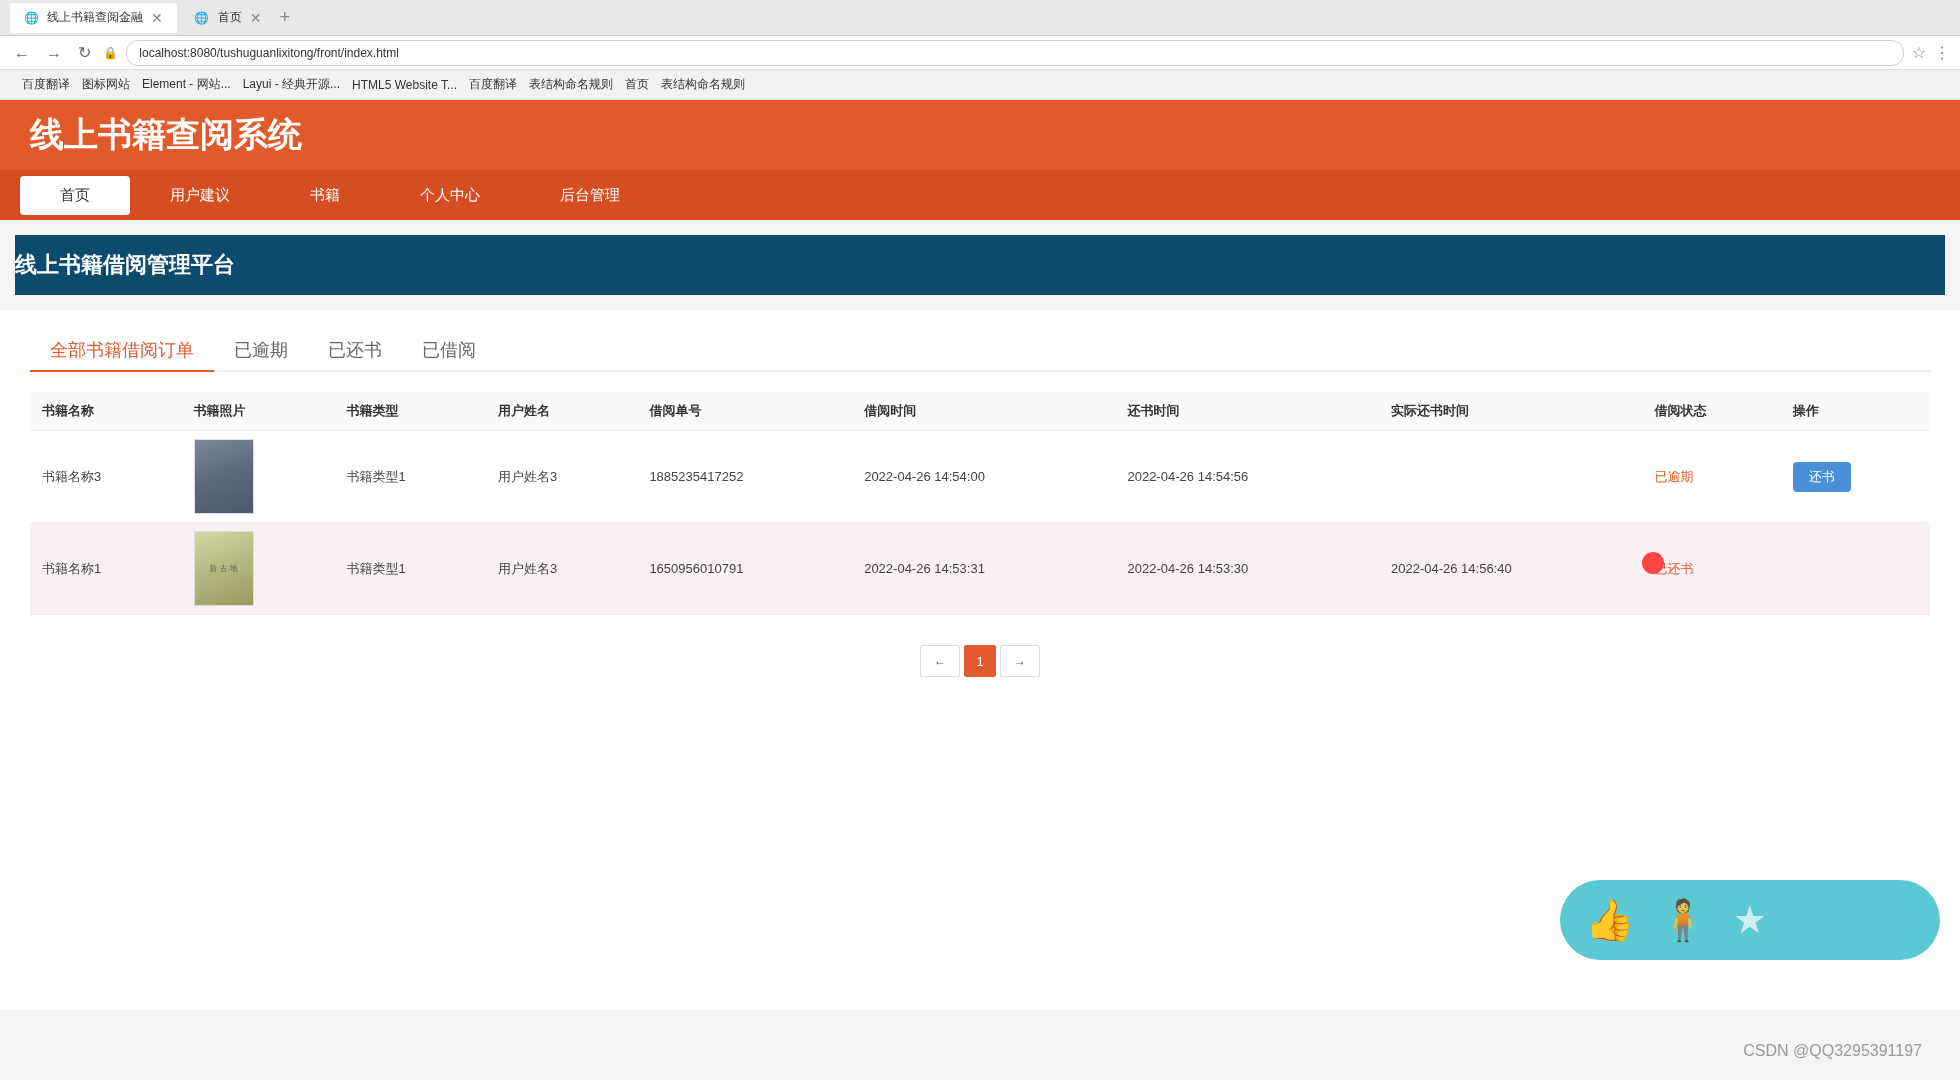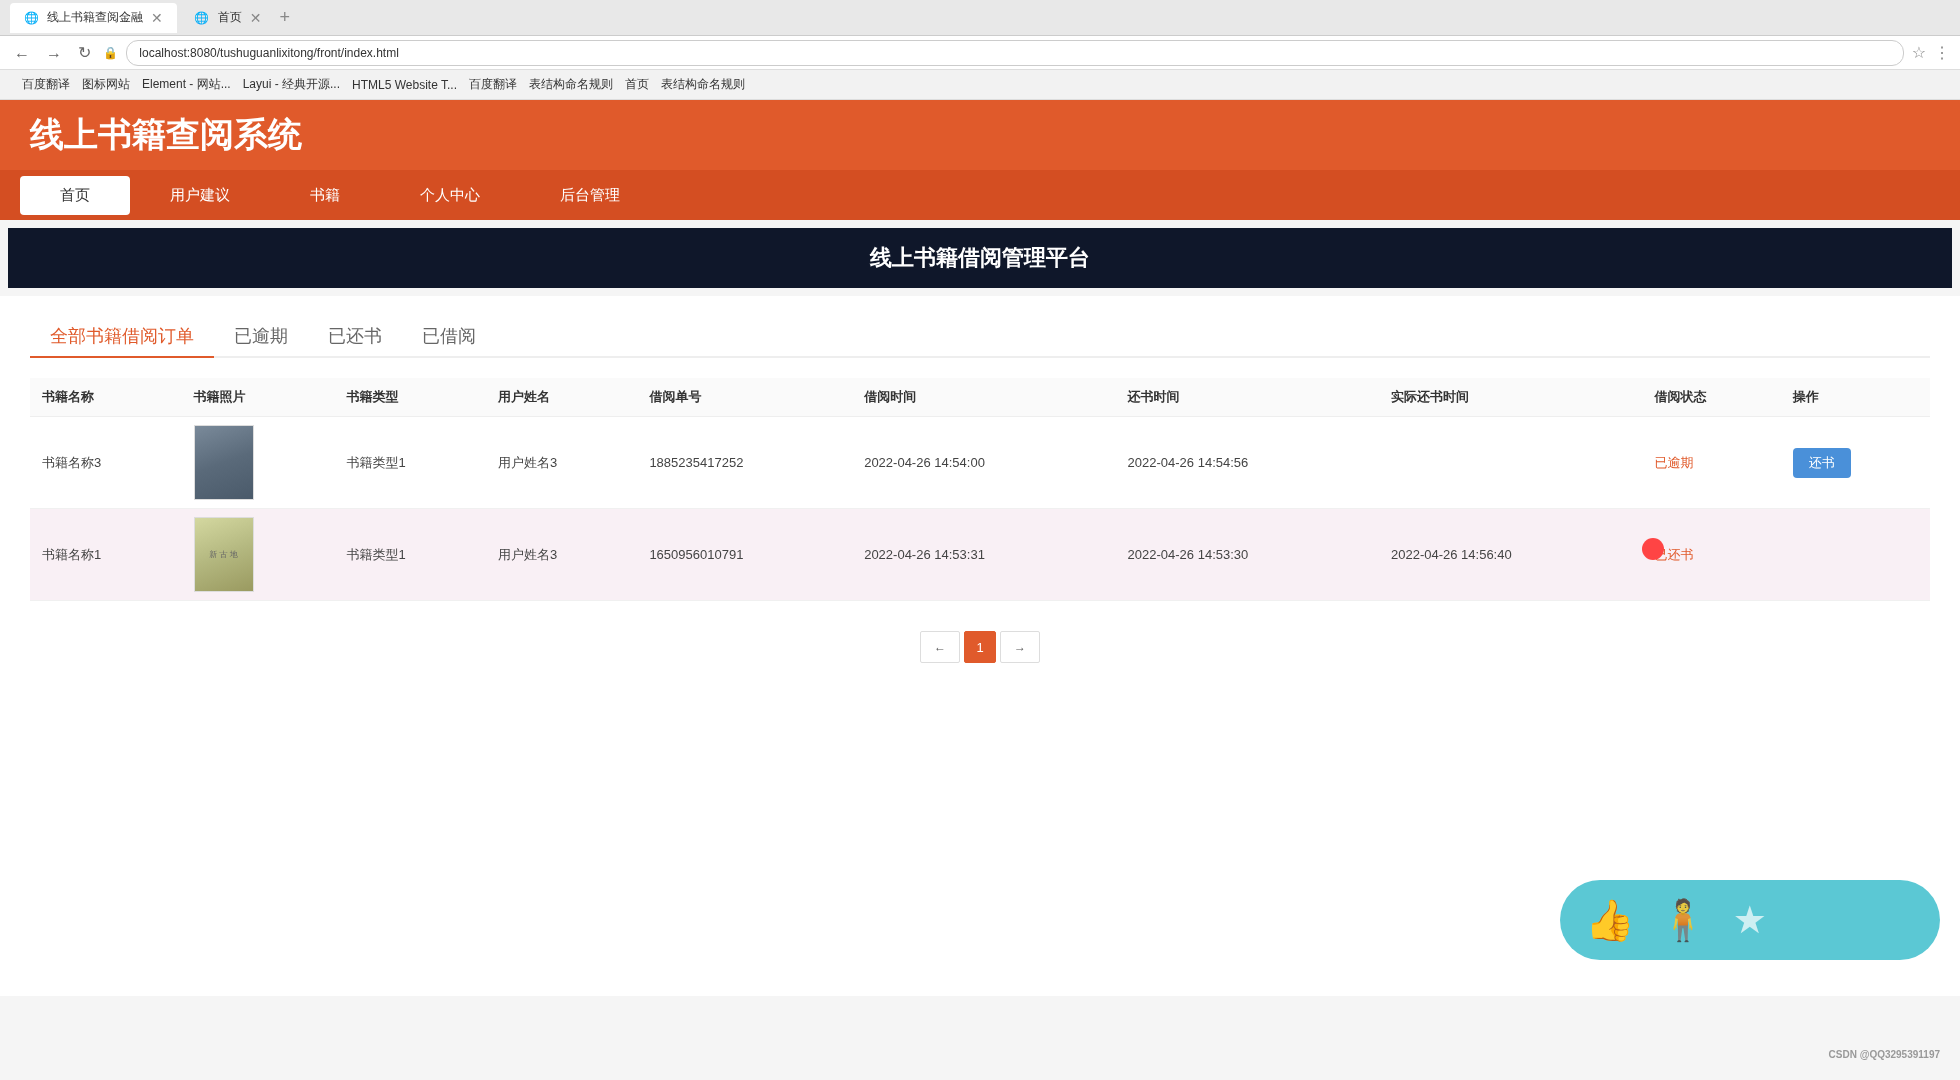--- a/index.html
+++ b/index.html
@@ -22,21 +22,21 @@
     
     .app-header { background: #e05a2b; height: 70px; display: flex; align-items: center; padding: 0 30px; }
     .app-title { color: white; font-size: 34px; font-weight: bold; }
 
     
     .nav-bar { background: #d44e22; height: 50px; display: flex; align-items: center; padding: 0 20px; gap: 0; }
     .nav-item { padding: 10px 40px; color: white; cursor: pointer; font-size: 15px; border-radius: 4px; }
     .nav-item.active { background: white; color: #333; border-radius: 4px; }
 
     
-    .banner { background: #0f172a; height: 60px; display: flex; align-items: center; justify-content: center; margin: 8px; }
+    .banner { background: #0c4a6e; height: 60px; display: flex; align-items: center; justify-content: flex-start; margin: 15px; }
     .banner-text { color: white; font-size: 22px; font-weight: bold; }
 
     
     .content { background: white; padding: 20px 30px; min-height: 700px; }
 
     
     .tab-bar { display: flex; gap: 0; margin-bottom: 20px; border-bottom: 2px solid #eee; }
     .tab-btn { padding: 8px 20px; font-size: 18px; cursor: pointer; color: #666; border: none; background: none; }
     .tab-btn.active { color: #e05a2b; border-bottom: 2px solid #e05a2b; margin-bottom: -2px; }
 
@@ -58,21 +58,21 @@
 
     
     .pagination { display: flex; justify-content: center; align-items: center; gap: 4px; margin-top: 30px; }
     .page-btn { width: 32px; height: 32px; border: 1px solid #ddd; background: white; cursor: pointer; display: flex; align-items: center; justify-content: center; font-size: 13px; color: #555; border-radius: 2px; }
     .page-btn.active { background: #e05a2b; color: white; border-color: #e05a2b; }
     .page-arrow { width: 40px; height: 32px; border: 1px solid #ddd; background: white; cursor: pointer; display: flex; align-items: center; justify-content: center; font-size: 12px; color: #555; border-radius: 2px; }
 
     
     .social-widget { position: fixed; bottom: 200px; right: 10px; background: #5bc8d4; border-radius: 35px; padding: 12px 20px; display: flex; align-items: center; gap: 20px; width: 380px; height: 80px; }
 
-    .csdn-watermark { position: fixed; bottom: 20px; right: 20px; color: #999; font-size: 10px; font-weight: bold; }
+    .csdn-watermark { position: fixed; bottom: 20px; right: 38px; color: #999; font-size: 16px; font-weight: normal; }
 
     .book-cover { width: 60px; height: 75px; border: 1px solid #ddd; display: flex; flex-direction: column; align-items: center; justify-content: center; }
     .book-cover-pink { background: linear-gradient(160deg, #f0c0c0, #e89090, #c87070); }
     .book-cover-dark { background: linear-gradient(160deg, #7a8a9a, #5a6a7a, #4a5a6a); }
     .book-cover-text { background: linear-gradient(160deg, #d4d8a0, #b4b880, #9a9a60); }
     .book-cover-bright { background: linear-gradient(160deg, #40a860, #d4c040, #e06030); }
   </style>
 </head>
 <body>
 

